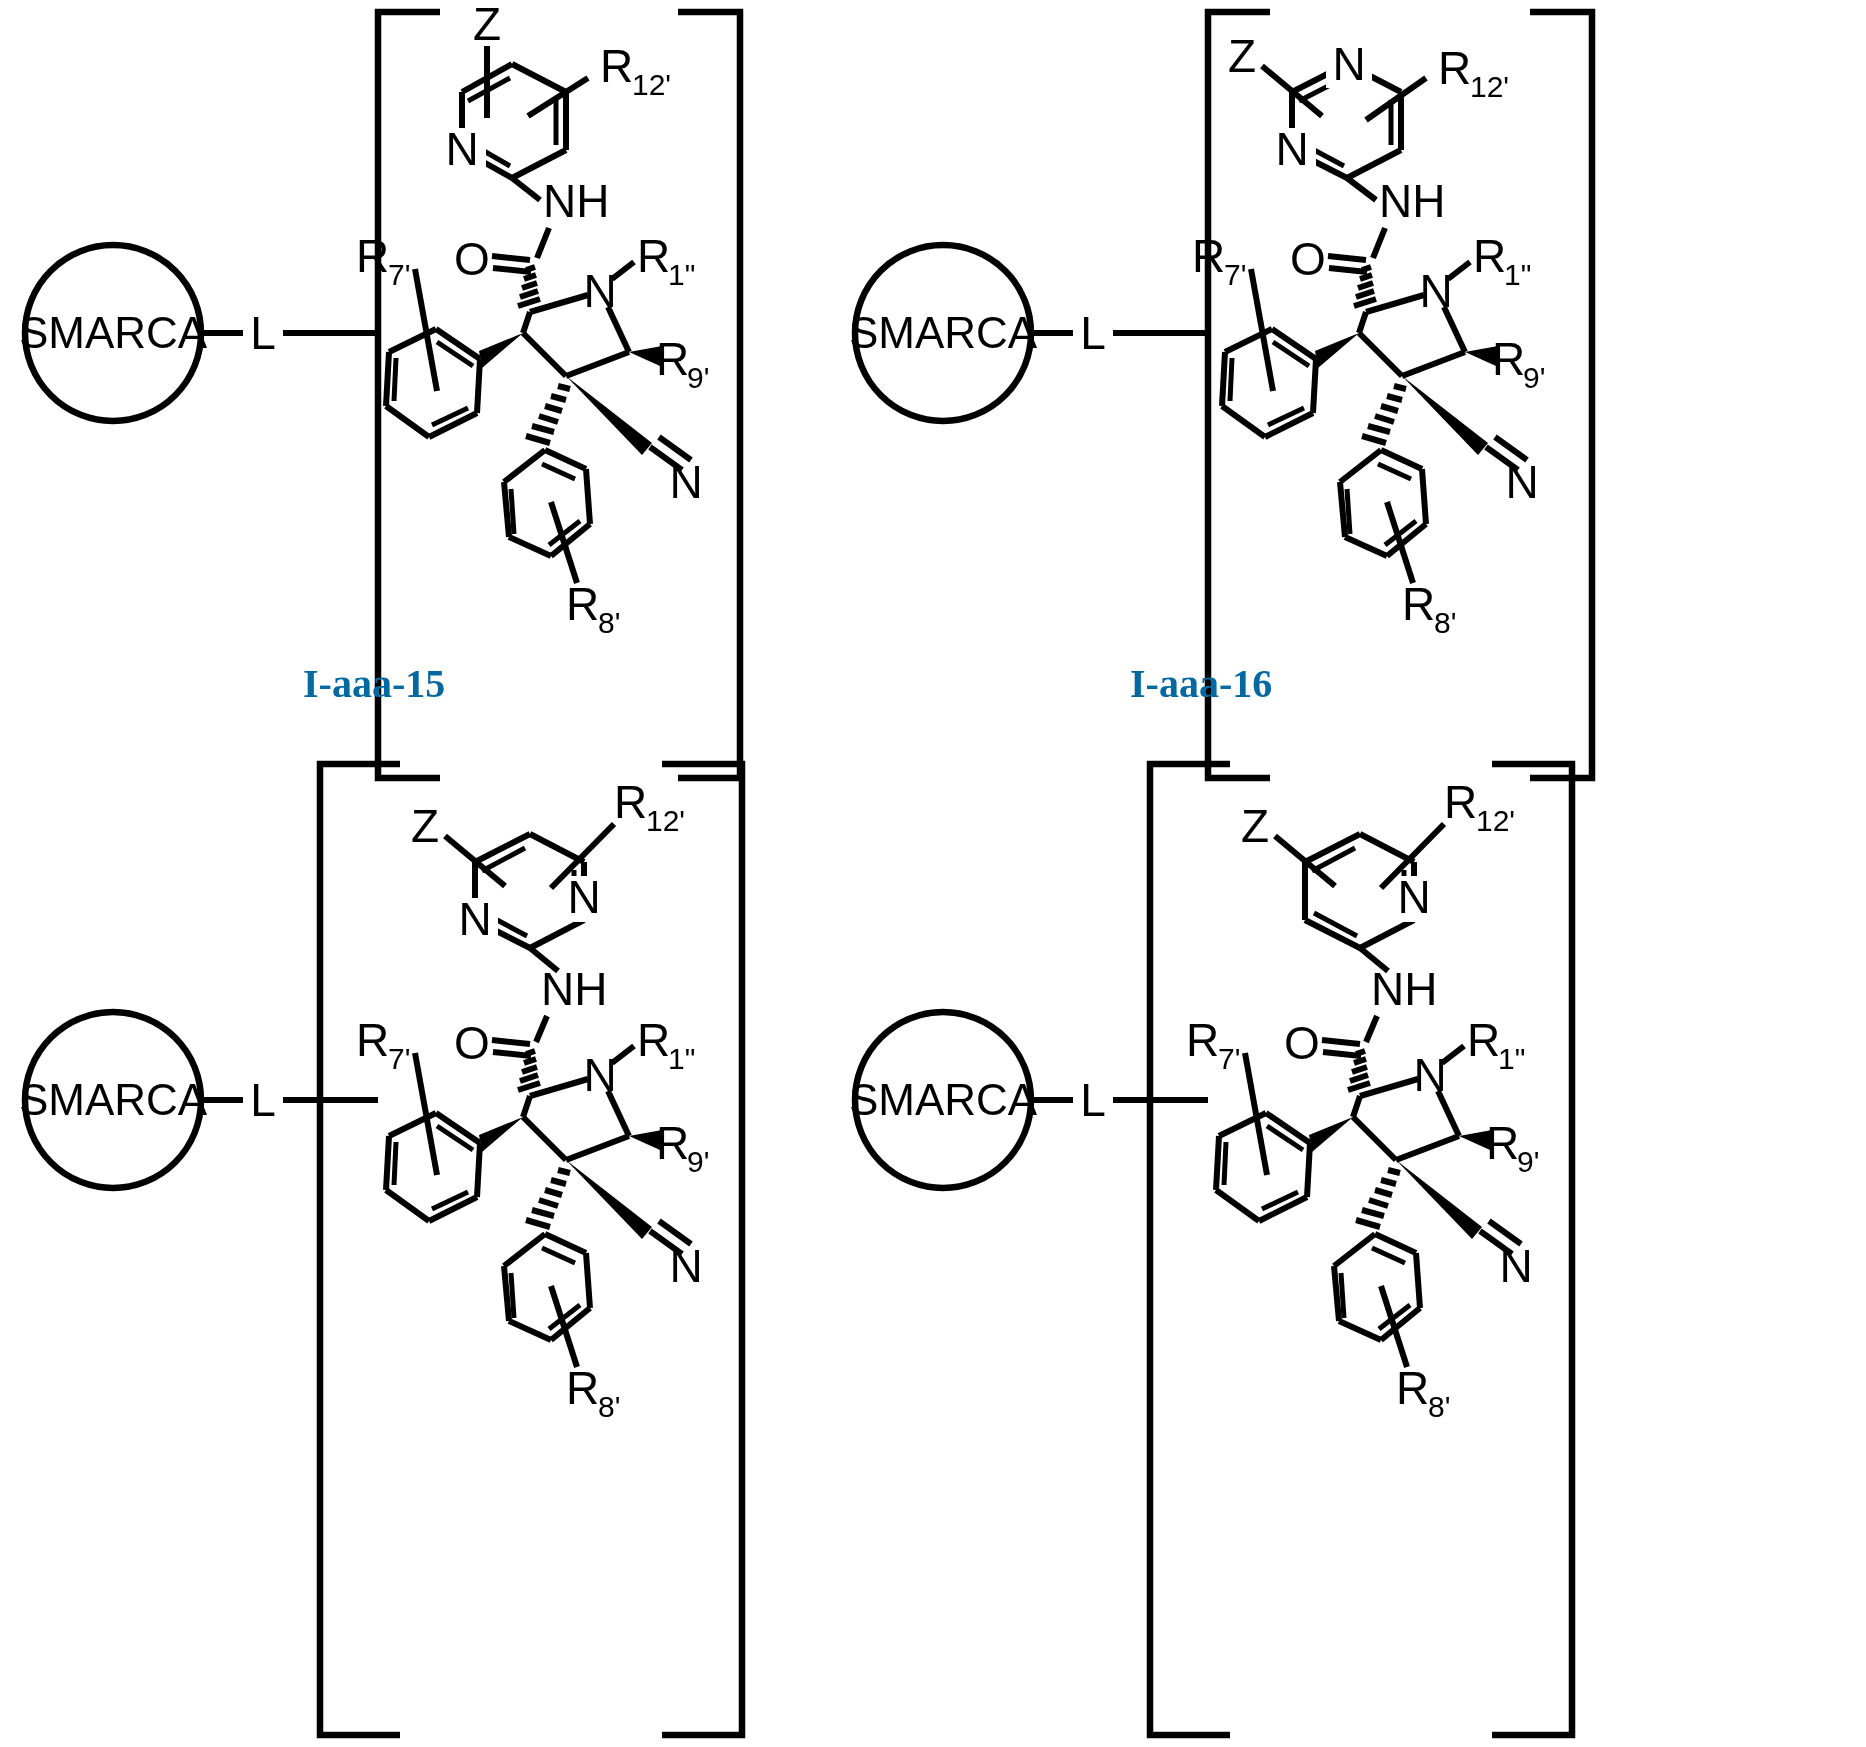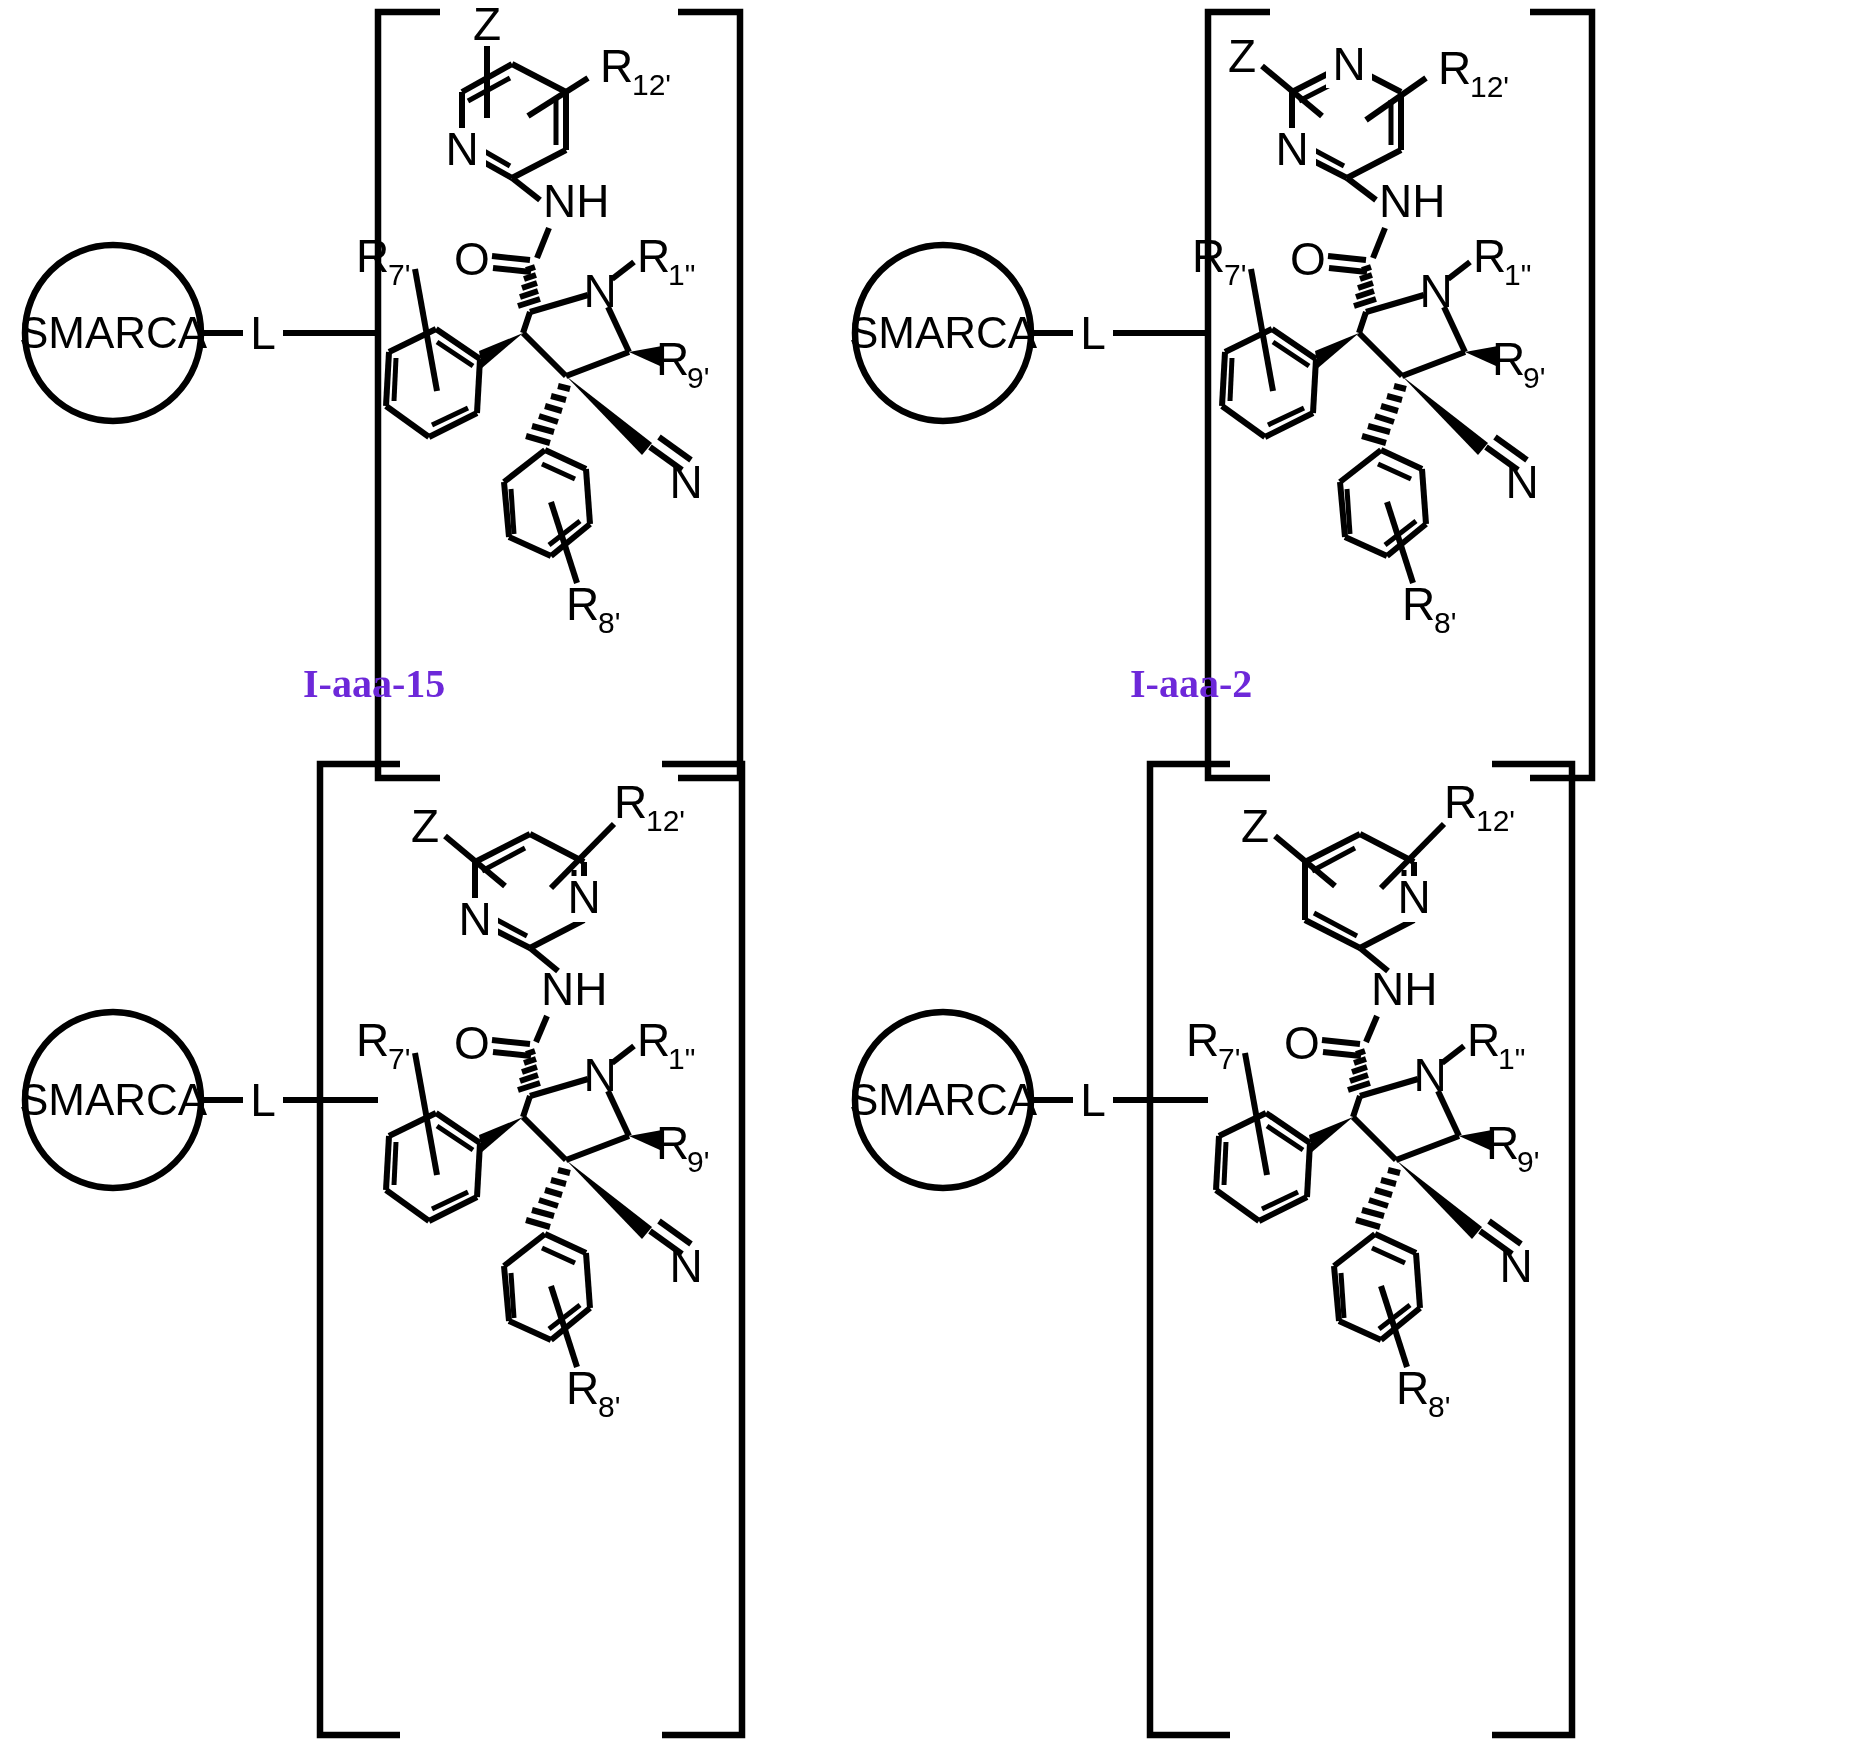--- a/index.html
+++ b/index.html
@@ -4,21 +4,21 @@
 <style>
   html,body{margin:0;padding:0;background:#ffffff;}
   body{width:1866px;height:1747px;font-family:"Liberation Sans",sans-serif;}
   #sheet{position:relative;width:1866px;height:1747px;background:#fff;overflow:hidden;}
   .panel{position:absolute;}
   .cmpd-label{
     position:absolute;
     font-family:"Liberation Serif",serif;
     font-weight:bold;
     font-size:40px;
-    color:#6d28d9;
+    color:#0369a1;
     white-space:nowrap;
     letter-spacing:0px;
   }
   svg{display:block;overflow:visible;}
   .bond{stroke:#000;stroke-width:6;fill:none;stroke-linecap:butt;}
   .bond-thin{stroke:#000;stroke-width:5;fill:none;stroke-linecap:butt;}
   .bracket{stroke:#000;stroke-width:6.5;fill:none;stroke-linecap:butt;}
   .circ{stroke:#000;stroke-width:6.5;fill:none;}
   .atom{font-family:"Liberation Sans",sans-serif;font-size:46px;fill:#000;}
   .atom-sub{font-family:"Liberation Sans",sans-serif;font-size:30px;fill:#000;}
@@ -245,21 +245,21 @@
       <line class="bond" x1="392" y1="406" x2="435" y2="437"></line>
       <line class="bond" x1="435" y1="437" x2="483" y2="413"></line>
       <line class="bond" x1="483" y1="413" x2="486" y2="359"></line>
       <line class="bond-thin" x1="443" y1="342" x2="479" y2="366"></line>
       <line class="bond-thin" x1="402" y1="358" x2="400" y2="401"></line>
       <line class="bond-thin" x1="438" y1="425" x2="474" y2="408"></line>
       <line class="bond" x1="421" y1="269" x2="443" y2="391"></line>
       <text class="atom" x="362" y="272">R</text>
       <text class="atom-sub" x="394" y="285">7'</text>
     </svg>
-    <div class="cmpd-label" style="left:300px;top:660px;">I-aaa-2</div>
+    <div class="cmpd-label" style="left:300px;top:660px;">I-aaa-16</div>
   </div>
 
   <div class="panel" style="left:0px;top:752px;width:860px;height:995px;">
     <svg width="860" height="995" viewBox="0 0 860 995">
 
       <circle class="circ" cx="113" cy="348" r="88"></circle>
       <text class="prot" x="113" y="363" text-anchor="middle">SMARCA</text>
       <line class="bond" x1="201" y1="348" x2="243" y2="348"></line>
       <text class="atom" x="263" y="364" text-anchor="middle">L</text>
       <line class="bond" x1="283" y1="348" x2="378" y2="348"></line>

